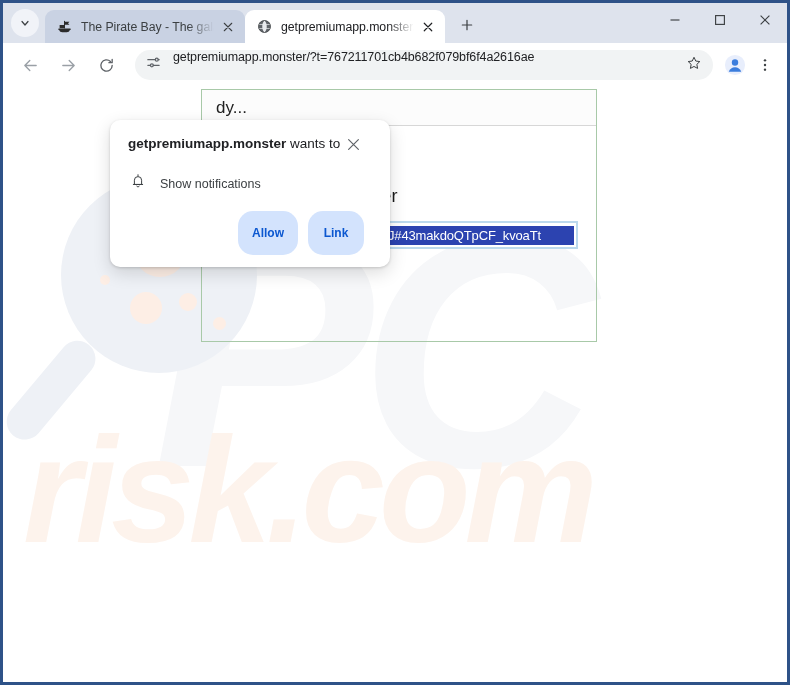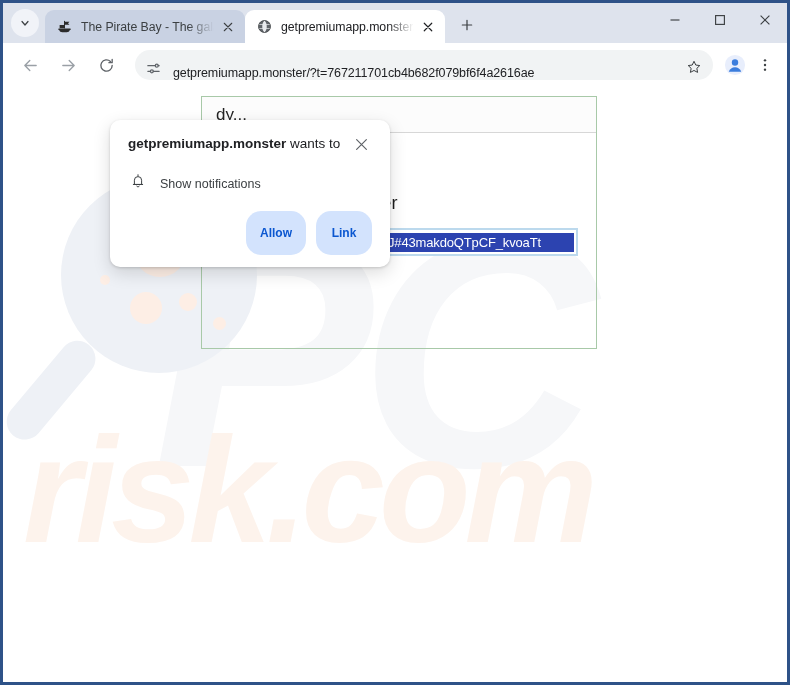--- a/index.html
+++ b/index.html
@@ -158,21 +158,21 @@
     justify-content: center;
     cursor: pointer;
     flex: none;
   }
   .omnibox {
     flex: 1;
     height: 30px;
     background: #f1f3f4;
     border-radius: 16px;
     display: flex;
-    align-items: flex-end;
+    align-items: flex-start;
     margin: 0 6px 0 10px;
     padding: 0 6px 0 6px;
     cursor: text;
     min-width: 0;
   }
   .site-info-chip {
     width: 24px;
     height: 24px;
     border-radius: 50%;
     display: flex;
@@ -274,21 +274,21 @@
     color: #fdf3ec;
     letter-spacing: -6px;
     line-height: 1;
     user-select: none;
   }
 
   
   .content-box {
     position: absolute;
     left: 198px;
-    top: 9px;
+    top: 2px;
     width: 396px;
     border: 1px solid #a8c9a8;
     background: transparent;
     box-sizing: border-box;
     height: 253px;
   }
   .cb-header {
     height: 36px;
     border-bottom: 1px solid #d7d7d7;
     display: flex;
@@ -359,21 +359,21 @@
 
   
   .perm-bubble {
     position: absolute;
     left: 107px;
     top: 33px;
     width: 280px;
     background: #ffffff;
     border-radius: 10px;
     box-shadow: 0 1px 3px rgba(0,0,0,0.16), 0 6px 18px rgba(0,0,0,0.14);
-    padding: 14px 18px 12px 18px;
+    padding: 14px 26px 12px 18px;
     box-sizing: border-box;
     z-index: 40;
   }
   .perm-head {
     display: flex;
     align-items: flex-start;
     justify-content: space-between;
   }
   .perm-title {
     font-size: 13.5px;

